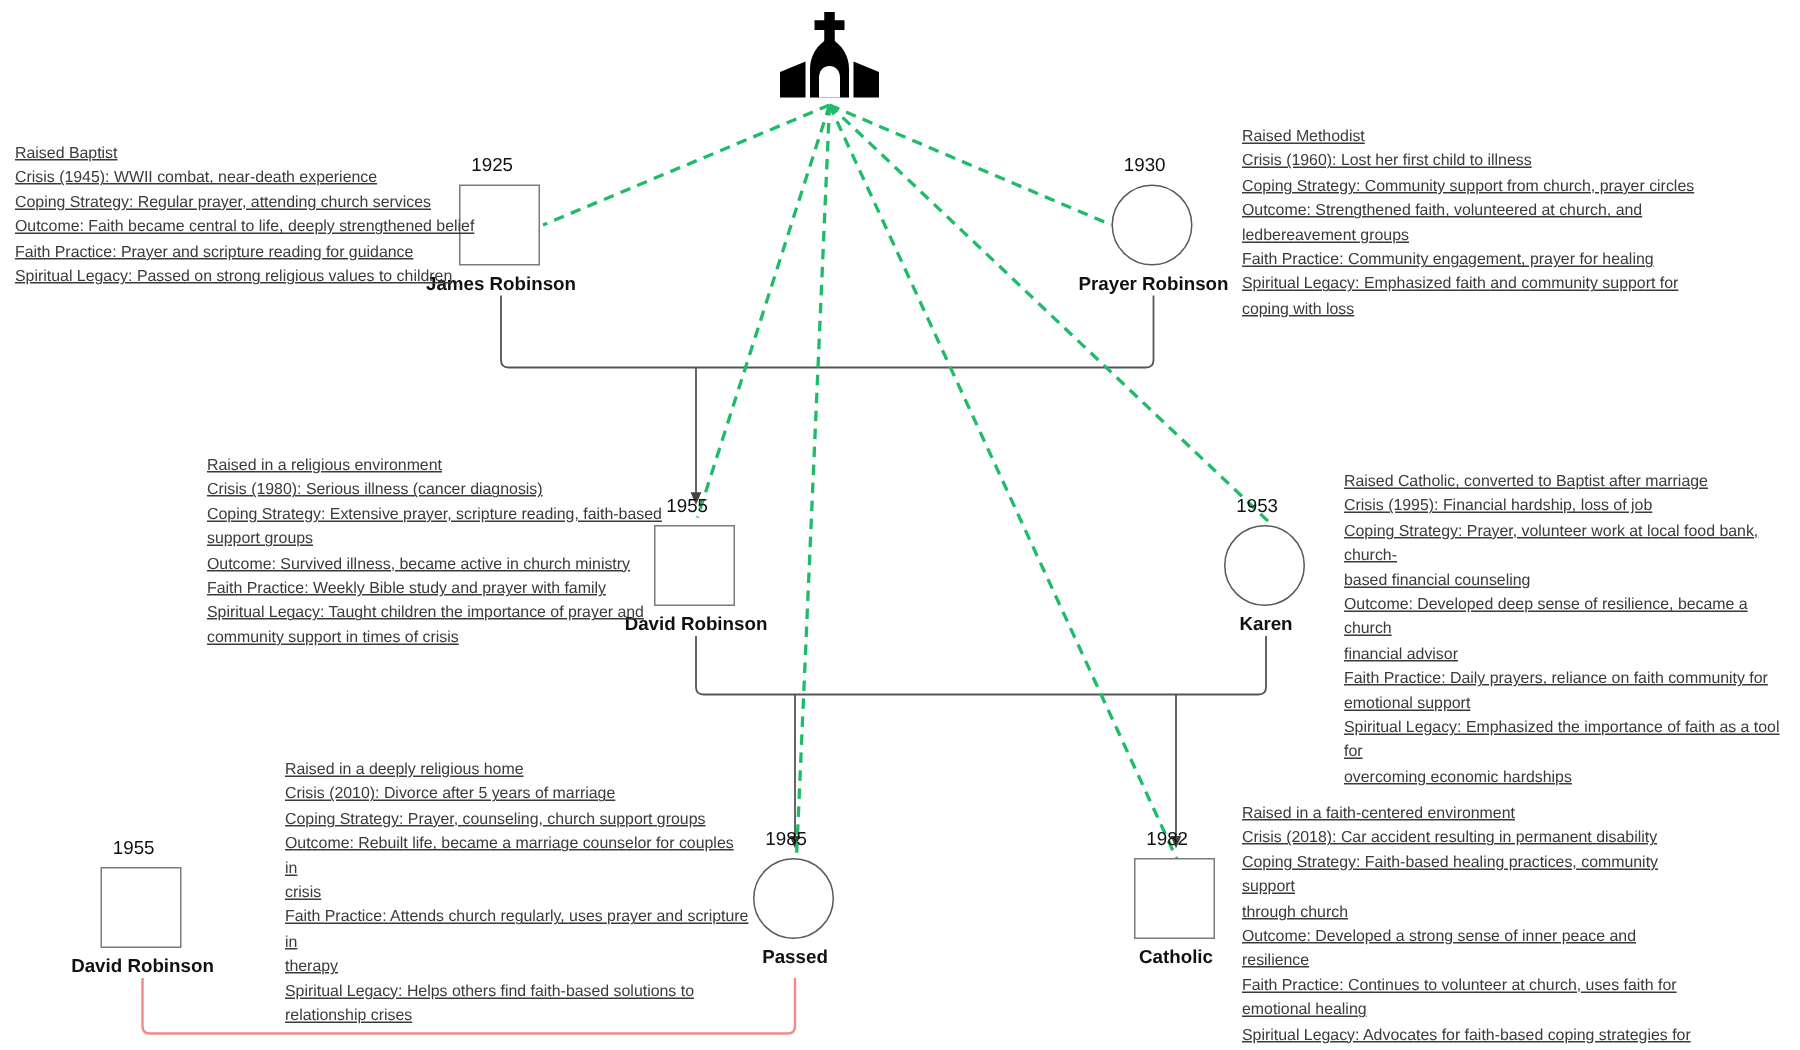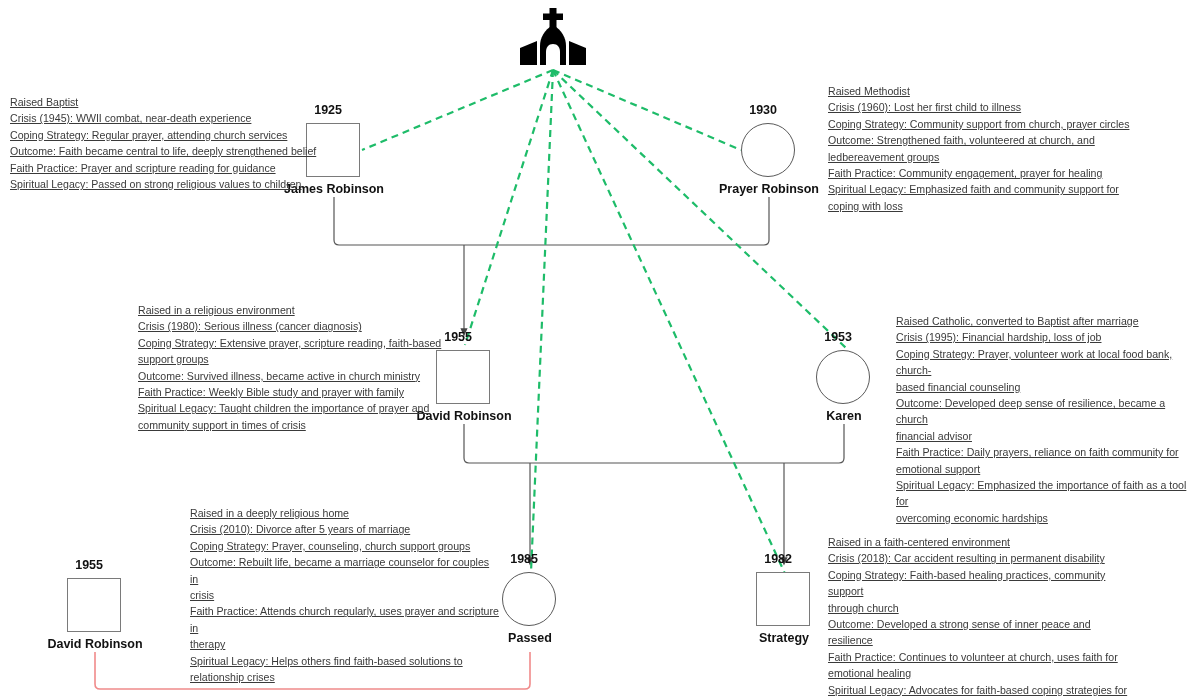--- a/index.html
+++ b/index.html
@@ -55,21 +55,21 @@
     background: #ffffff;
     box-sizing: border-box;
   }
   .node-year {
     position: absolute;
     left: -62px;
     top: -48px;
     width: 70px;
     text-align: right;
     font-size: 12.5px;
-    font-weight: bold;
+    font-weight: normal;
     color: #111111;
     white-space: nowrap;
   }
   .node-name {
     position: absolute;
     left: -110px;
     top: 31px;
     width: 220px;
     text-align: center;
     font-size: 12.5px;
@@ -186,21 +186,21 @@
 
   <div class="person" style="left:530px; top:600px;">
     <div class="node-year">1985</div>
     <div class="shape-female"></div>
     <div class="node-name">Passed</div>
   </div>
 
   <div class="person" style="left:784px; top:600px;">
     <div class="node-year">1982</div>
     <div class="shape-male"></div>
-    <div class="node-name">Strategy</div>
+    <div class="node-name">Catholic</div>
   </div>
 
   <div class="story" style="left:10px; top:94px; width:310px;"><span class="line">Raised Baptist</span><span class="line">Crisis (1945): WWII combat, near-death experience</span><span class="line">Coping Strategy: Regular prayer, attending church services</span><span class="line">Outcome: Faith became central to life, deeply strengthened belief</span><span class="line">Faith Practice: Prayer and scripture reading for guidance</span><span class="line">Spiritual Legacy: Passed on strong religious values to children</span></div>
 
   <div class="story" style="left:828px; top:83px; width:330px;"><span class="line">Raised Methodist</span><span class="line">Crisis (1960): Lost her first child to illness</span><span class="line">Coping Strategy: Community support from church, prayer circles</span><span class="line">Outcome: Strengthened faith, volunteered at church, and</span><span class="line">ledbereavement groups</span><span class="line">Faith Practice: Community engagement, prayer for healing</span><span class="line">Spiritual Legacy: Emphasized faith and community support for</span><span class="line">coping with loss</span></div>
 
   <div class="story" style="left:138px; top:302px; width:320px;"><span class="line">Raised in a religious environment</span><span class="line">Crisis (1980): Serious illness (cancer diagnosis)</span><span class="line">Coping Strategy: Extensive prayer, scripture reading, faith-based</span><span class="line">support groups</span><span class="line">Outcome: Survived illness, became active in church ministry</span><span class="line">Faith Practice: Weekly Bible study and prayer with family</span><span class="line">Spiritual Legacy: Taught children the importance of prayer and</span><span class="line">community support in times of crisis</span></div>
 
   <div class="story" style="left:896px; top:313px; width:300px;"><span class="line">Raised Catholic, converted to Baptist after marriage</span><span class="line">Crisis (1995): Financial hardship, loss of job</span><span class="line">Coping Strategy: Prayer, volunteer work at local food bank, church-</span><span class="line">based financial counseling</span><span class="line">Outcome: Developed deep sense of resilience, became a church</span><span class="line">financial advisor</span><span class="line">Faith Practice: Daily prayers, reliance on faith community for</span><span class="line">emotional support</span><span class="line">Spiritual Legacy: Emphasized the importance of faith as a tool for</span><span class="line">overcoming economic hardships</span></div>
 

